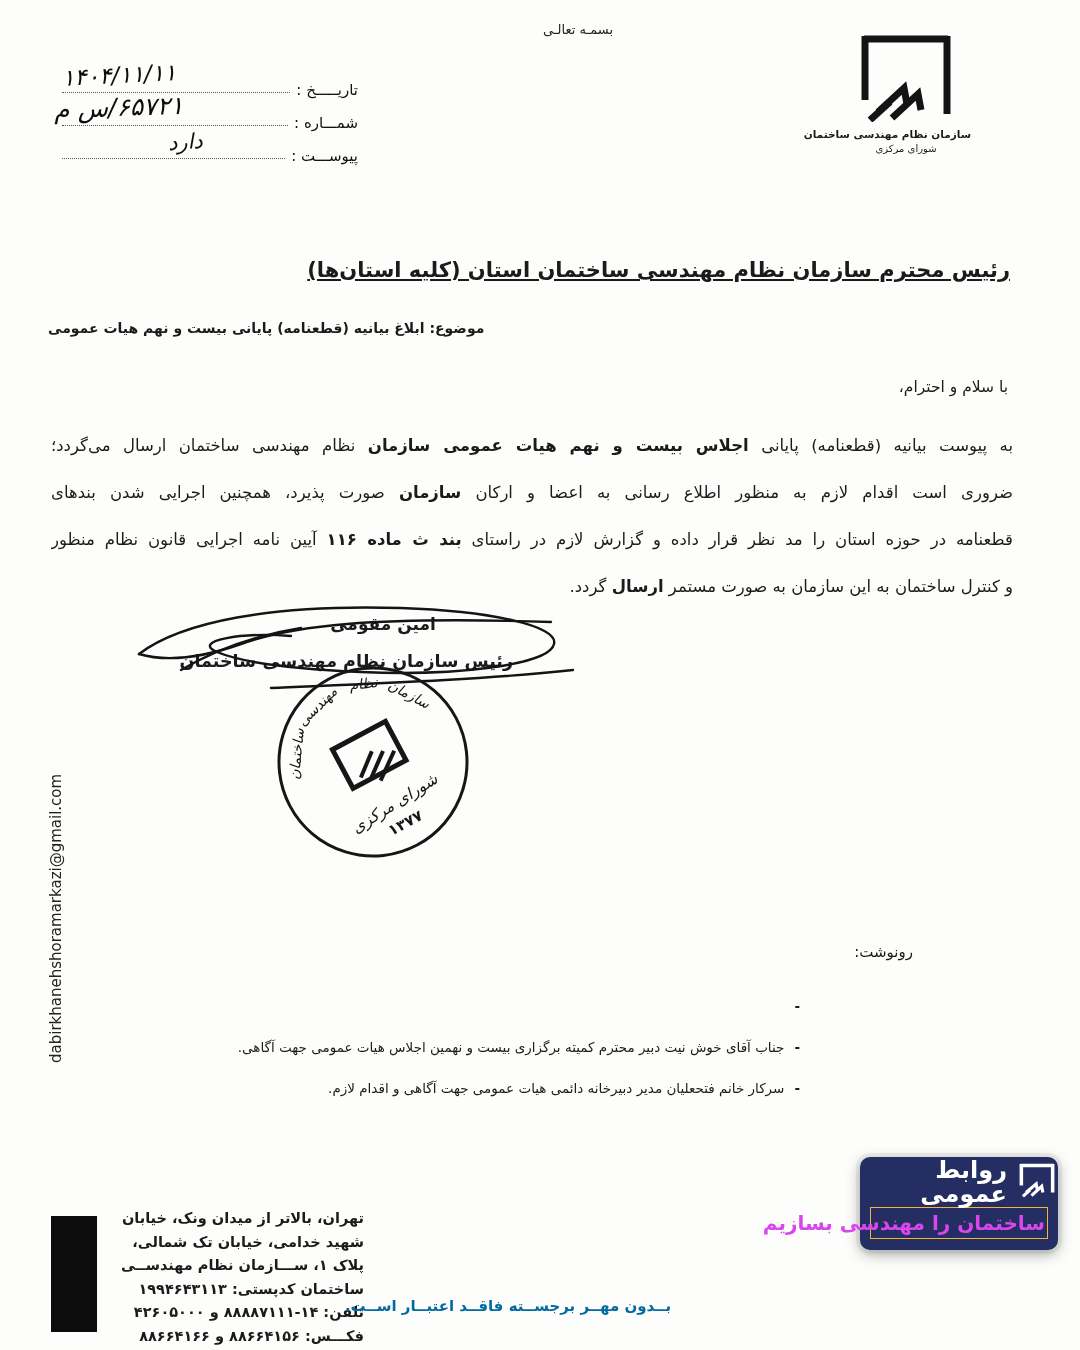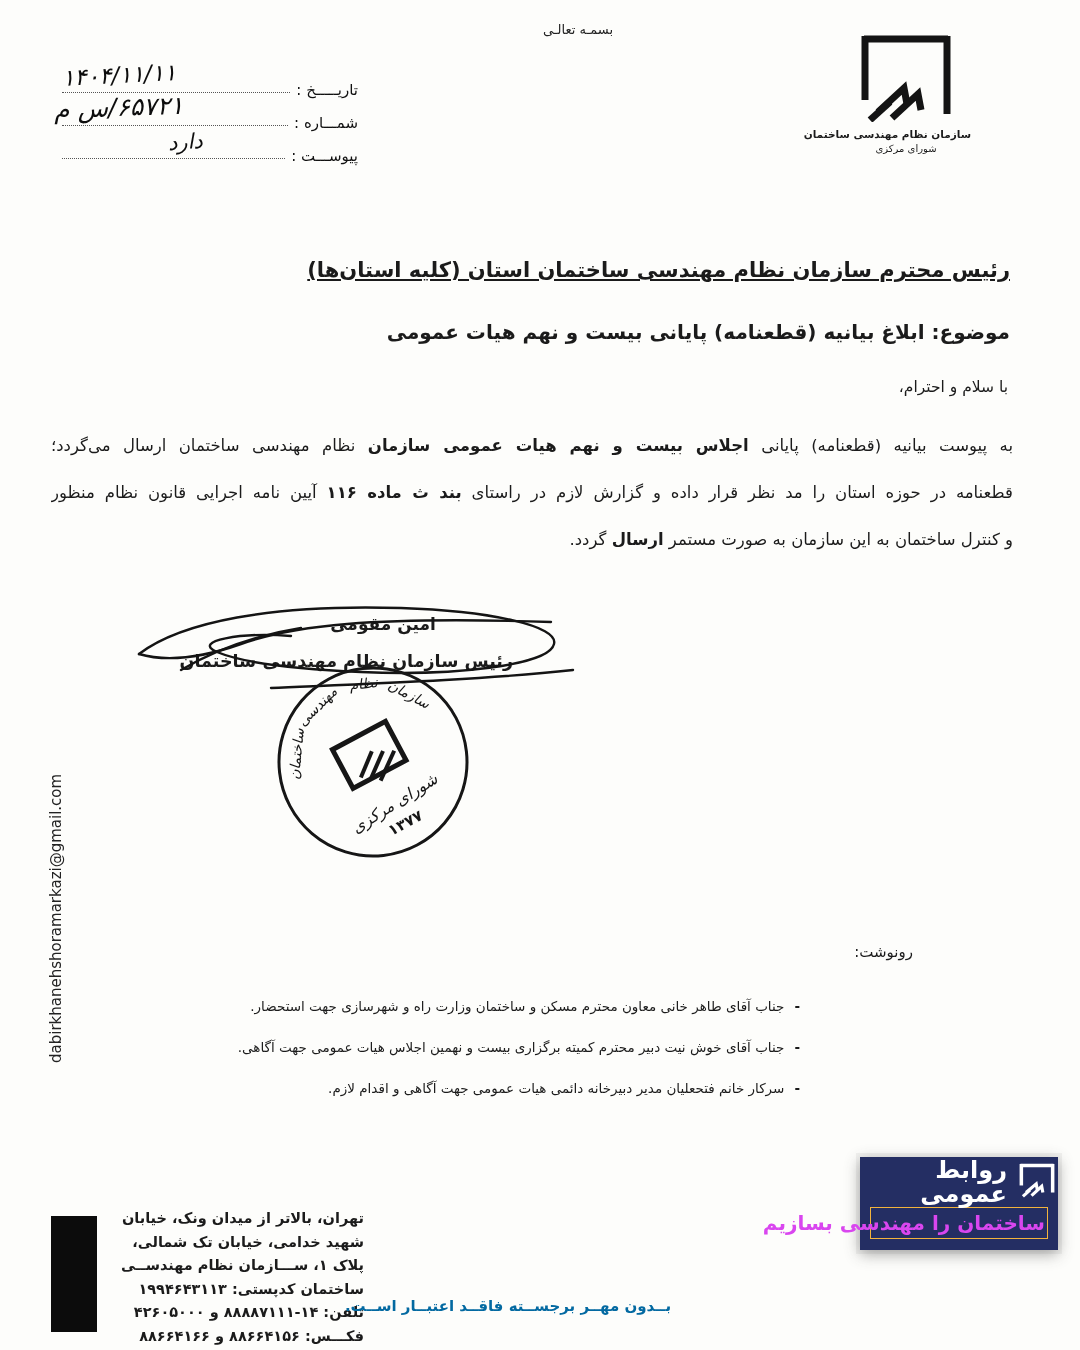--- a/index.html
+++ b/index.html
@@ -23,21 +23,21 @@
   .hlabel{font-size:15px;color:#111;white-space:nowrap;padding-right:4px;}
   .dots{flex:1;border-bottom:1.6px dotted #555;margin:0 6px 6px 2px;height:1px;}
   .hw{position:absolute;font-style:italic;color:#0d0d0d;white-space:nowrap;
       font-weight:500;transform-origin:center;}
   .hw-date{font-size:23px;left:2px;top:-4px;transform:rotate(-3deg);letter-spacing:2px;}
   .hw-num{font-size:25px;left:-6px;top:-6px;transform:rotate(-2deg);letter-spacing:1px;}
   .hw-att{font-size:21px;left:108px;top:-2px;transform:rotate(-4deg);letter-spacing:2px;}
 
   
   .recipient{top:258px;right:70px;left:60px;text-align:right;font-size:21px;font-weight:bold;text-decoration:underline;}
-  .subject{top:320px;right:70px;left:60px;text-align:right;font-size:20px;font-weight:bold;}
+  .subject{top:320px;right:70px;left:60px;text-align:left;font-size:14px;font-weight:bold;}
   .salutation{top:378px;right:72px;font-size:15.5px;}
   .body{top:422px;right:67px;left:63px;font-size:16.5px;}
   .bline{height:47px;line-height:47px;text-align:justify;overflow:hidden;}
   .bline.stretch{text-align-last:justify;}
   .bline.last{text-align:right;text-align-last:right;}
   .bseg{font-weight:bold;}
 
   
   .sig-name{top:614px;left:315px;width:160px;text-align:center;font-size:17px;font-weight:bold;}
   .sig-title{top:651px;left:225px;width:300px;text-align:center;font-size:17.5px;font-weight:bold;white-space:nowrap;}
@@ -55,21 +55,21 @@
   .email-v{left:68px;top:1063px;width:0;height:0;}
   .email-v span{display:block;white-space:nowrap;transform:translate(-50%,-50%) rotate(-90deg);
     font-size:15px;color:#222;direction:ltr;unicode-bidi:embed;}
   .artifact{left:63px;top:1216px;width:46px;height:116px;background:#0c0c0c;}
 
   
   .address{left:118px;top:1207px;width:258px;font-size:14.5px;font-weight:bold;line-height:23.5px;}
   .address div{text-align:right;white-space:nowrap;}
   .validity{left:300px;top:1297px;width:440px;text-align:center;font-size:15px;font-weight:bold;color:#0369a1;}
 
-  .badge{left:872px;top:1157px;width:198px;height:93px;background:#242e63;border-radius:0;
+  .badge{left:872px;top:1157px;width:198px;height:93px;background:#242e63;border-radius:10px;
     box-shadow:0 4px 14px rgba(60,60,60,.45), 0 0 0 4px rgba(120,120,120,.08);}
   .badge-top{display:flex;flex-direction:row;align-items:center;justify-content:center;gap:9px;height:50px;direction:rtl;}
   .badge-title{color:#ffffff;font-size:24px;font-weight:bold;line-height:1;}
   .badge-slogan{margin:0 10px;border:1.6px solid #f2b33d;color:#d946ef;font-size:20px;font-weight:bold;
     text-align:center;padding:3px 2px;white-space:nowrap;}
 </style>
 </head>
 <body>
 
 <div class="page">
@@ -110,20 +110,21 @@
       <span class="hw hw-att">دارد</span>
     </div>
   </div>
 
   <div class="abs recipient">رئیس محترم سازمان نظام مهندسی ساختمان استان (کلیه استان‌ها)</div>
   <div class="abs subject">موضوع: ابلاغ بیانیه (قطعنامه) پایانی بیست و نهم هیات عمومی</div>
   <div class="abs salutation">با سلام و احترام،</div>
 
   <div class="abs body">
     <div class="bline stretch"><span>به پیوست بیانیه (قطعنامه) پایانی </span><span class="bseg">اجلاس بیست و نهم هیات عمومی سازمان</span><span> نظام مهندسی ساختمان ارسال می‌گردد؛</span></div>
+    <div class="bline stretch"><span>ضروری است اقدام لازم به منظور اطلاع رسانی به اعضا و ارکان </span><span class="bseg">سازمان</span><span> صورت پذیرد، همچنین اجرایی شدن بندهای</span></div>
     <div class="bline stretch"><span>قطعنامه در حوزه استان را مد نظر قرار داده و گزارش لازم در راستای </span><span class="bseg">بند ث ماده ۱۱۶</span><span> آیین نامه اجرایی قانون نظام منظور</span></div>
     <div class="bline last"><span>و کنترل ساختمان به این سازمان به صورت مستمر </span><span class="bseg">ارسال</span><span> گردد.</span></div>
   </div>
 
   <div class="abs sig-name">امین مقومی</div>
   <div class="abs sig-title">رئیس سازمان نظام مهندسی ساختمان</div>
   <span class="abs scribble">
     <svg width="460" height="108" viewBox="0 0 460 108">
       <g stroke="#141414" stroke-width="2.4" fill="none" stroke-linecap="round">
         <path d="M18 62 C 60 30, 150 12, 280 16 C 370 19, 438 34, 433 52 C 428 74, 330 84, 240 80 C 170 77, 120 70, 96 60 C 70 49, 120 40, 170 44"></path>
@@ -151,21 +152,20 @@
       </g>
       <text x="104" y="156" text-anchor="middle" font-size="16" font-style="italic" transform="rotate(-4,104,156)">شورای مرکزی</text>
       <text x="104" y="178" text-anchor="middle" font-size="15" font-weight="bold">۱۳۷۷</text>
     </svg>
   </span>
 
   <div class="abs cc-label">رونوشت:</div>
   <div class="abs cc-list">
     <div class="cc-item">
       <span class="cc-bullet">-</span>
-      <span>جناب آقای طاهر خانی معاون محترم مسکن و ساختمان وزارت راه و شهرسازی جهت استحضار.</span>
     </div>
     <div class="cc-item">
       <span class="cc-bullet">-</span>
       <span>جناب آقای خوش نیت دبیر محترم کمیته برگزاری بیست و نهمین اجلاس هیات عمومی جهت آگاهی.</span>
     </div>
     <div class="cc-item">
       <span class="cc-bullet">-</span>
       <span>سرکار خانم فتحعلیان مدیر دبیرخانه دائمی هیات عمومی جهت آگاهی و اقدام لازم.</span>
     </div>
   </div>

